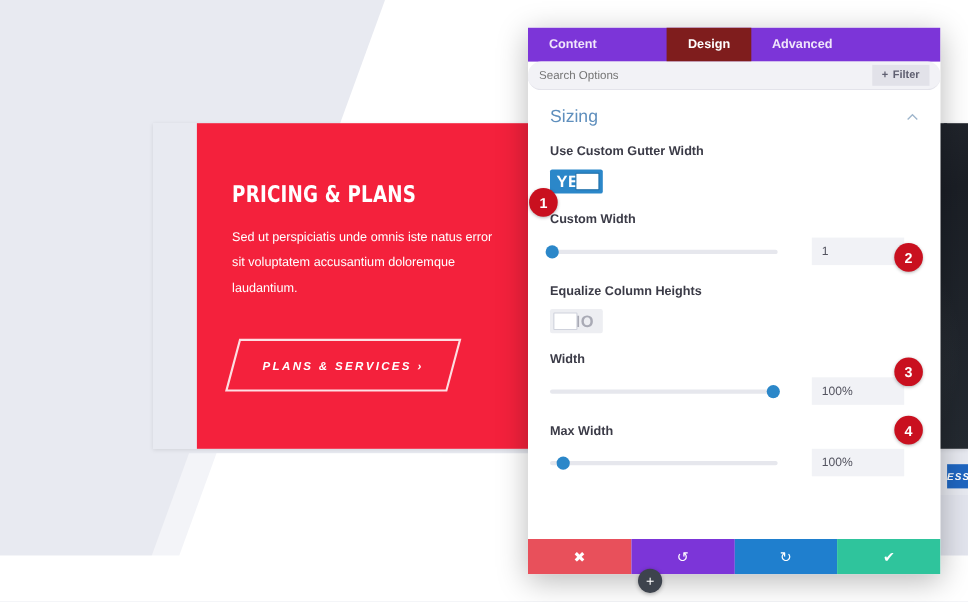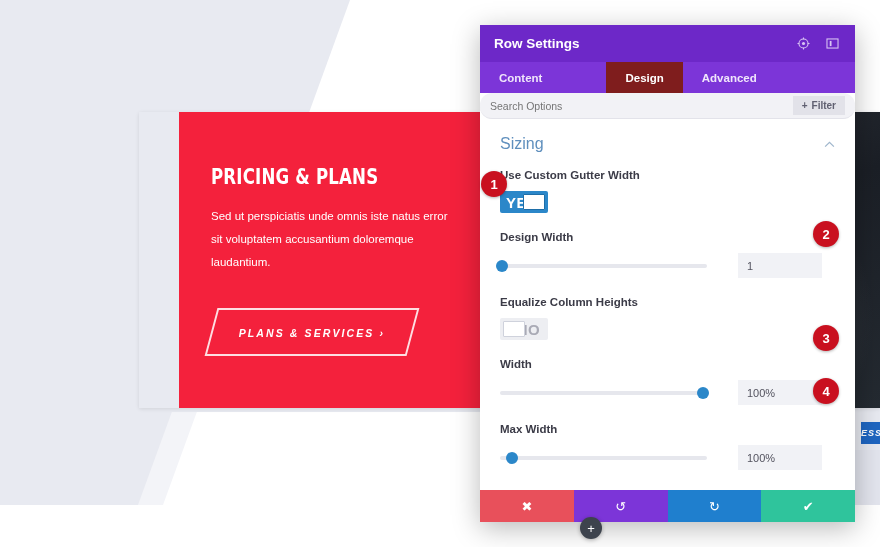--- a/index.html
+++ b/index.html
@@ -236,36 +236,20 @@
     <div class="col-dark">
       <h2>BU</h2>
       <p>Sed</p>
       <p>vol</p>
     </div>
   </div>
 </div>
 
 <div class="panel">
 
-  <div class="panel-header">
-    <div class="panel-title">Row Settings</div>
-    <div class="hdr-icon">
-      <svg width="13" height="13" viewBox="0 0 16 16" fill="none" stroke="currentColor" stroke-width="1.3">
-        <circle cx="8" cy="8" r="5.6"></circle>
-          <circle cx="8" cy="8" r="1.9" fill="currentColor" stroke="none"></circle>
-        <path d="M8 0.6v2.2M8 13.2v2.2M0.6 8h2.2M13.2 8h2.2"></path>
-      </svg>
-    </div>
-    <div class="hdr-icon">
-      <svg width="13" height="13" viewBox="0 0 16 16" fill="none" stroke="currentColor" stroke-width="1.3">
-        <rect x="1.2" y="2.4" width="13.6" height="11.2"></rect>
-        <rect x="4.6" y="4.8" width="2.2" height="6.4" fill="currentColor" stroke="none"></rect>
-      </svg>
-    </div>
-  </div>
 
   <div class="tabs">
     <div class="tab">Content</div>
     <div class="tab active">Design</div>
     <div class="tab">Advanced</div>
   </div>
 
   <div class="search-row">
     <input class="search-input" type="text" placeholder="Search Options" style="">
     <div class="filter-btn">
@@ -287,21 +271,21 @@
 
     <div class="field">
       <div class="field-label">Use Custom Gutter Width</div>
       <div class="toggle on">
         <span class="lbl">YES</span>
         <span class="knob"></span>
       </div>
     </div>
 
     <div class="field">
-      <div class="field-label">Design Width</div>
+      <div class="field-label">Custom Width</div>
       <div class="slider-row">
         <div class="slider">
           <span class="handle" style="left:1%"></span>
         </div>
         <div class="numbox">1</div>
       </div>
     </div>
 
     <div class="field">
       <div class="field-label">Equalize Column Heights</div>

